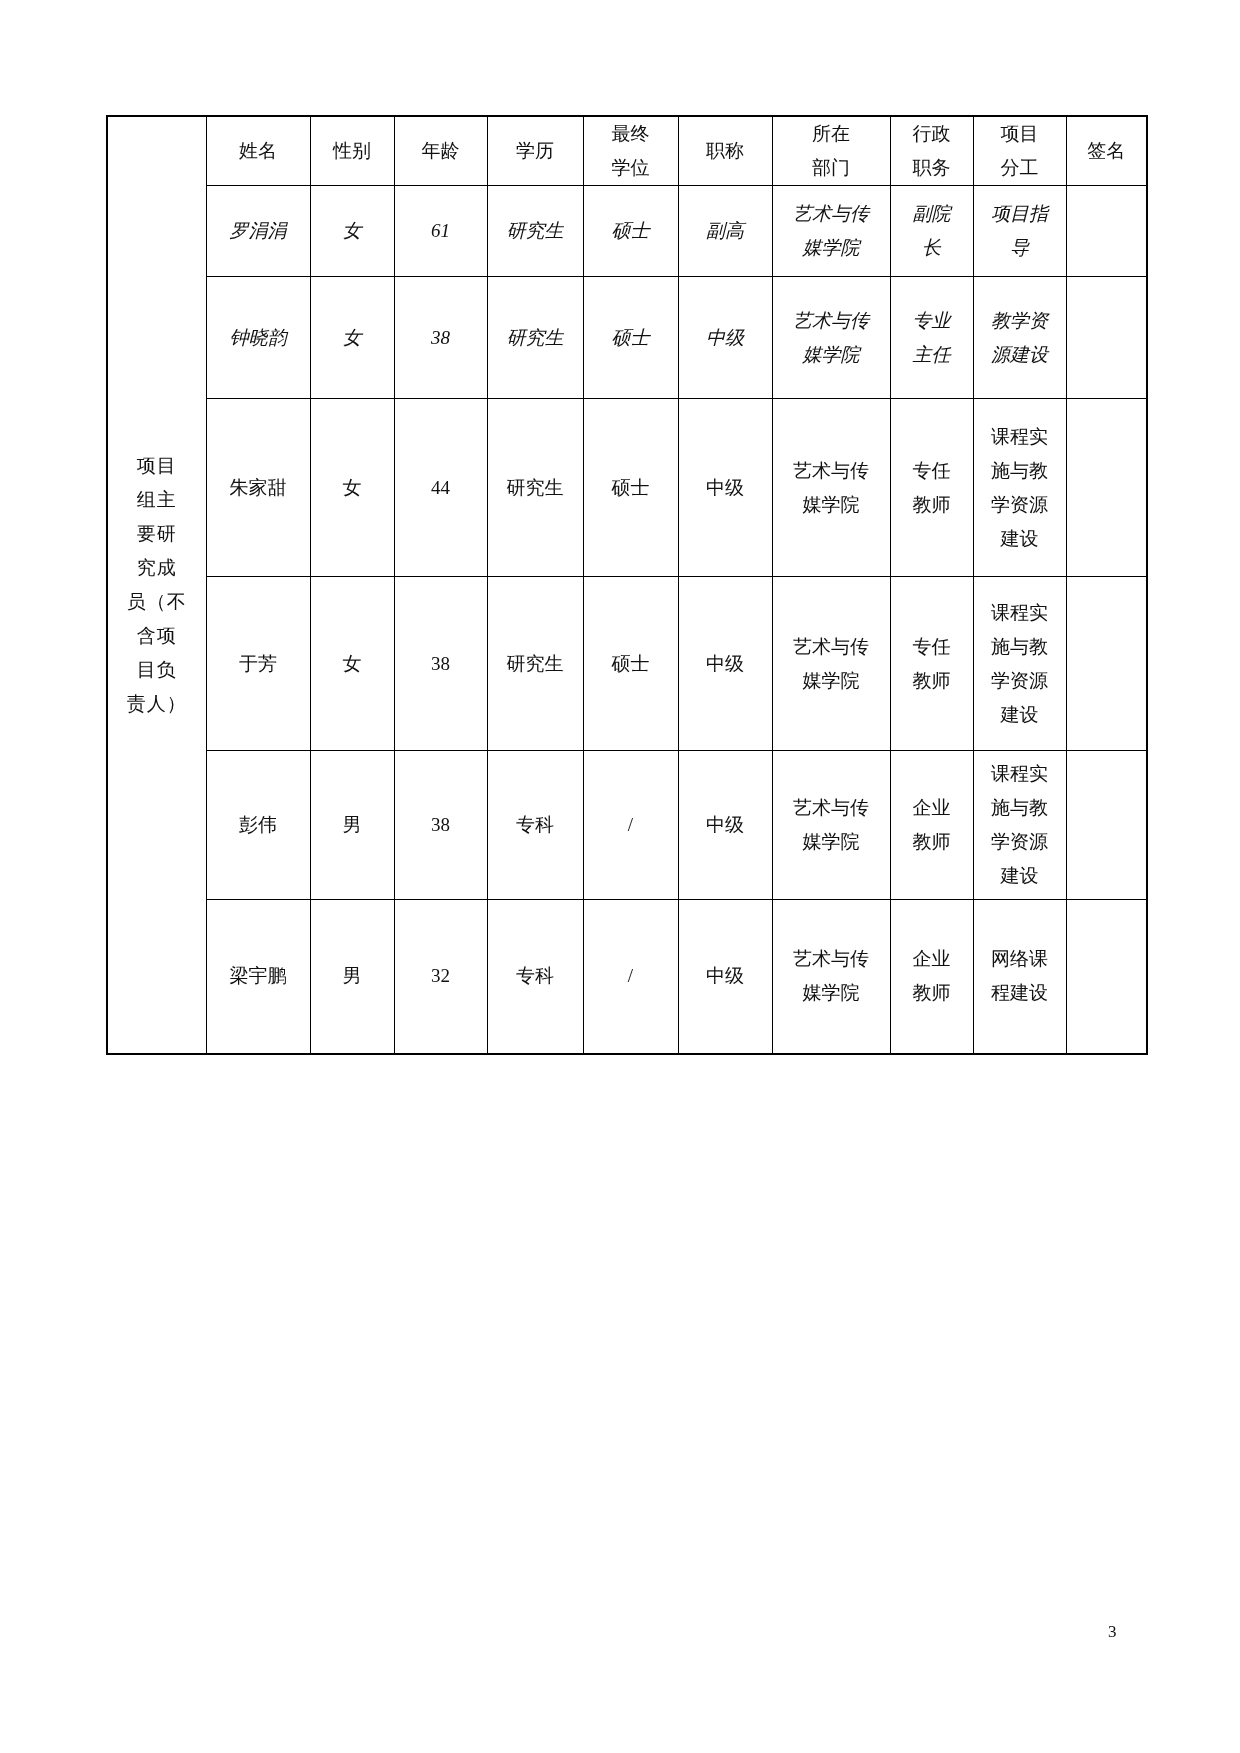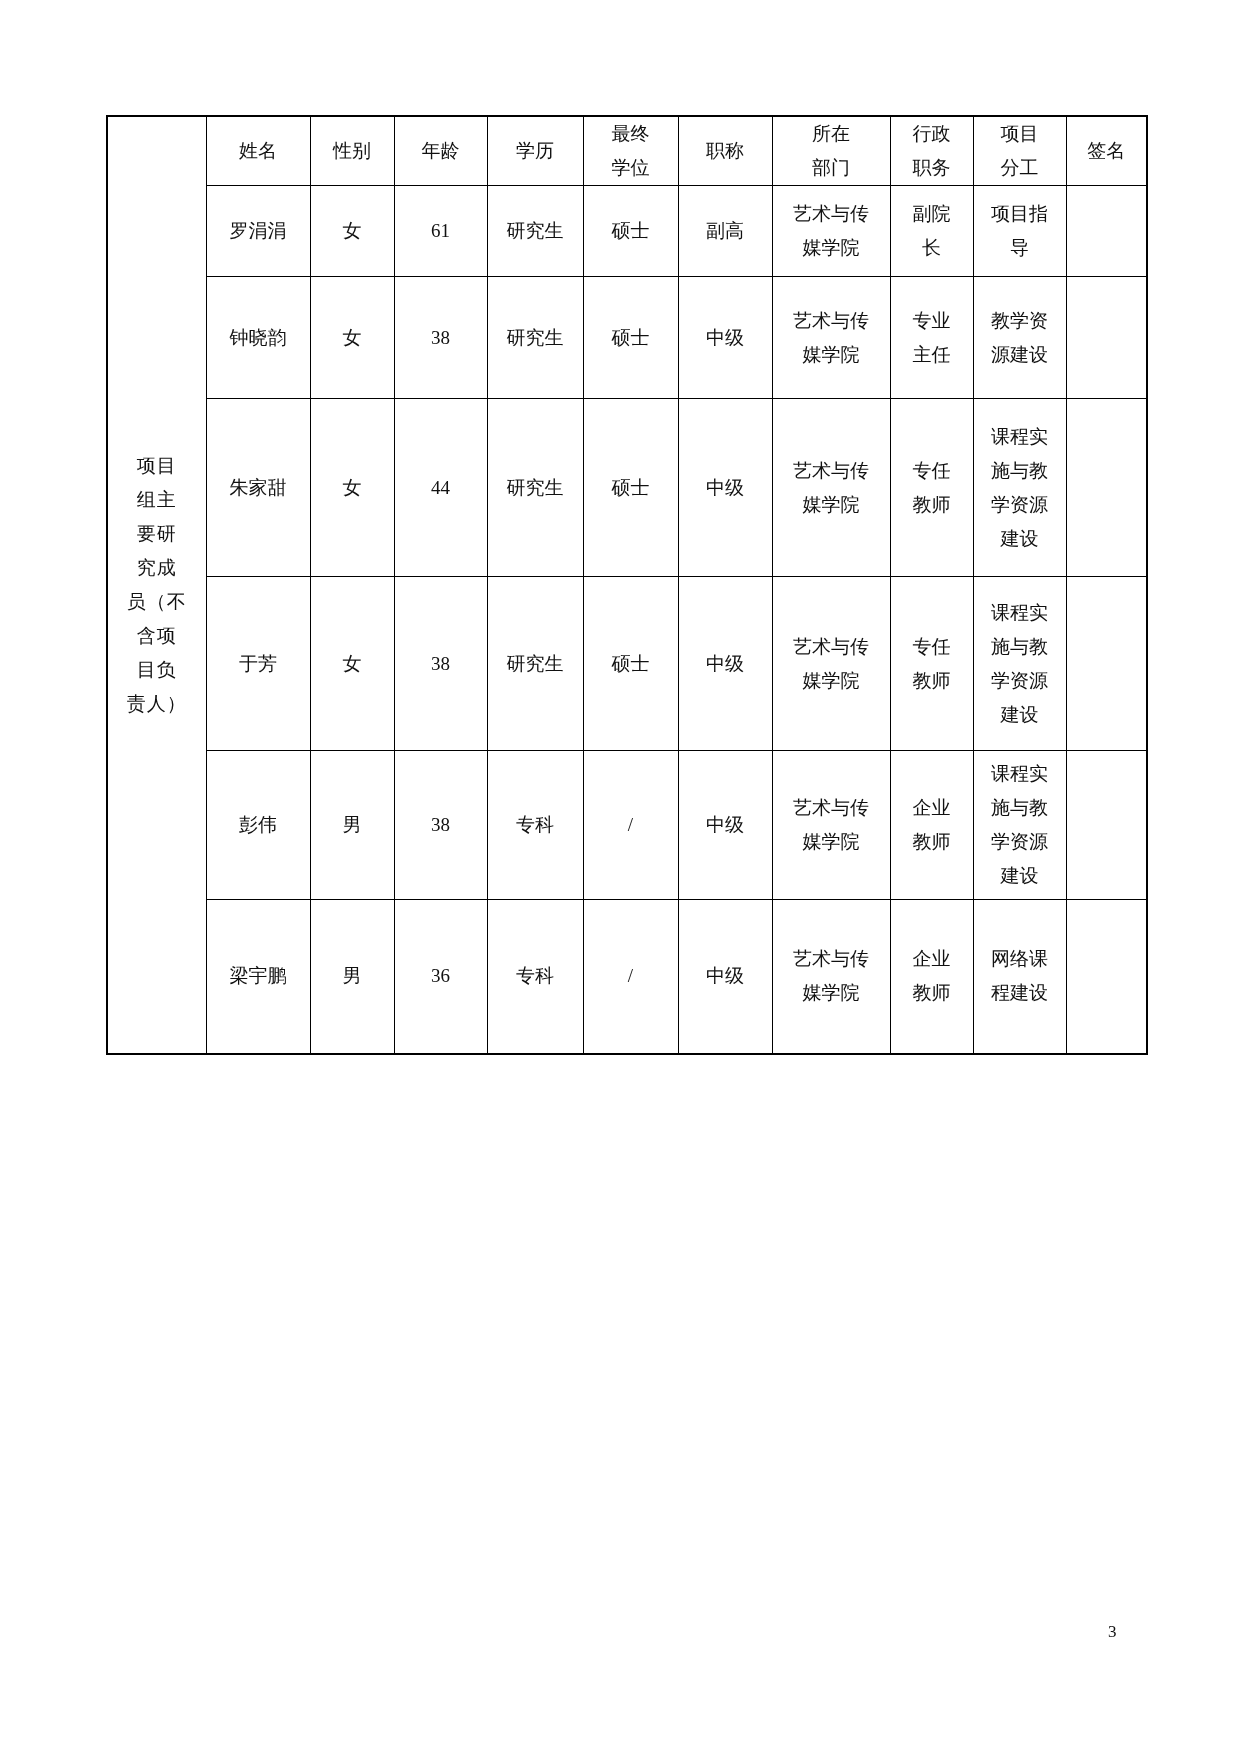--- a/index.html
+++ b/index.html
@@ -27,22 +27,22 @@
     text-align: center;
     vertical-align: middle;
     font-weight: normal;
     font-size: 19px;
     line-height: 34px;
     padding: 0 2px;
     white-space: pre-line;
     overflow: hidden;
   }
   tr.hrow  { height: 68px; }
-  tr.row-0 { height: 91px; }
-  tr.row-1 { height: 122px; }
+  tr.row-0 { height: 91px; font-style: italic; }
+  tr.row-1 { height: 122px; font-style: italic; }
   tr.row-2 { height: 178px; }
   tr.row-3 { height: 174px; }
   tr.row-4 { height: 149px; }
   tr.row-5 { height: 154px; }
   td.group-label {
     font-size: 19px;
     line-height: 34px;
     letter-spacing: 1px;
   }
   .page-number {
@@ -181,21 +181,21 @@
       <td>课程实
 施与教
 学资源
 建设</td>
       <td></td>
     </tr>
 
     <tr class="row-5">
       <td>梁宇鹏</td>
       <td>男</td>
-      <td>36</td>
+      <td>32</td>
       <td>专科</td>
       <td>/</td>
       <td>中级</td>
       <td>艺术与传
 媒学院</td>
       <td>企业
 教师</td>
       <td>网络课
 程建设</td>
       <td></td>

